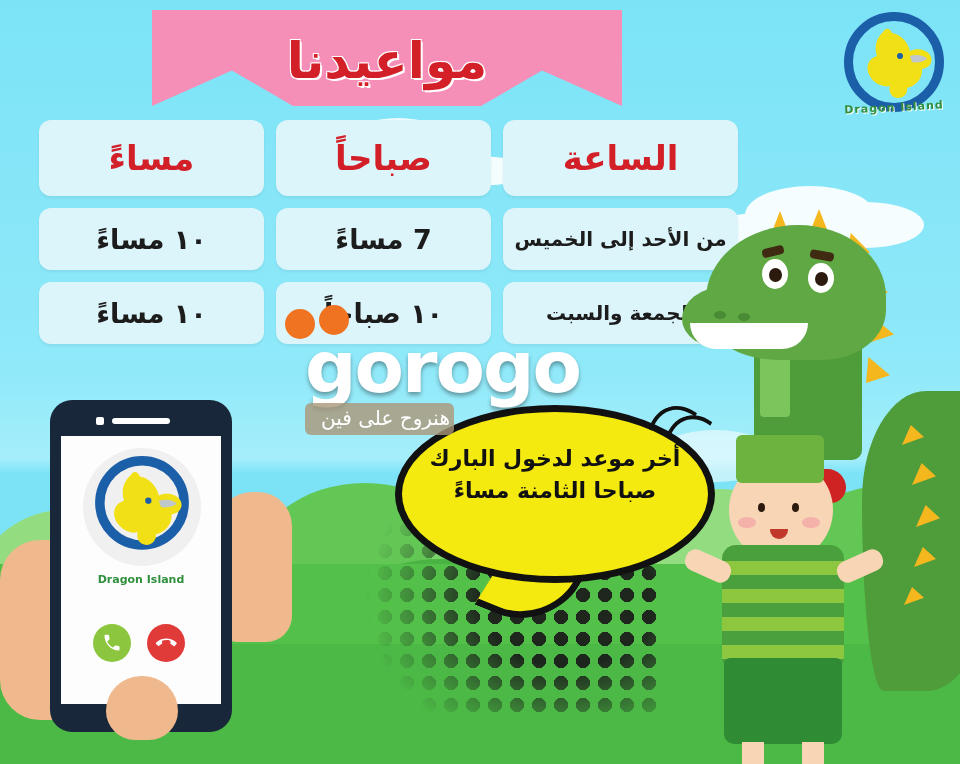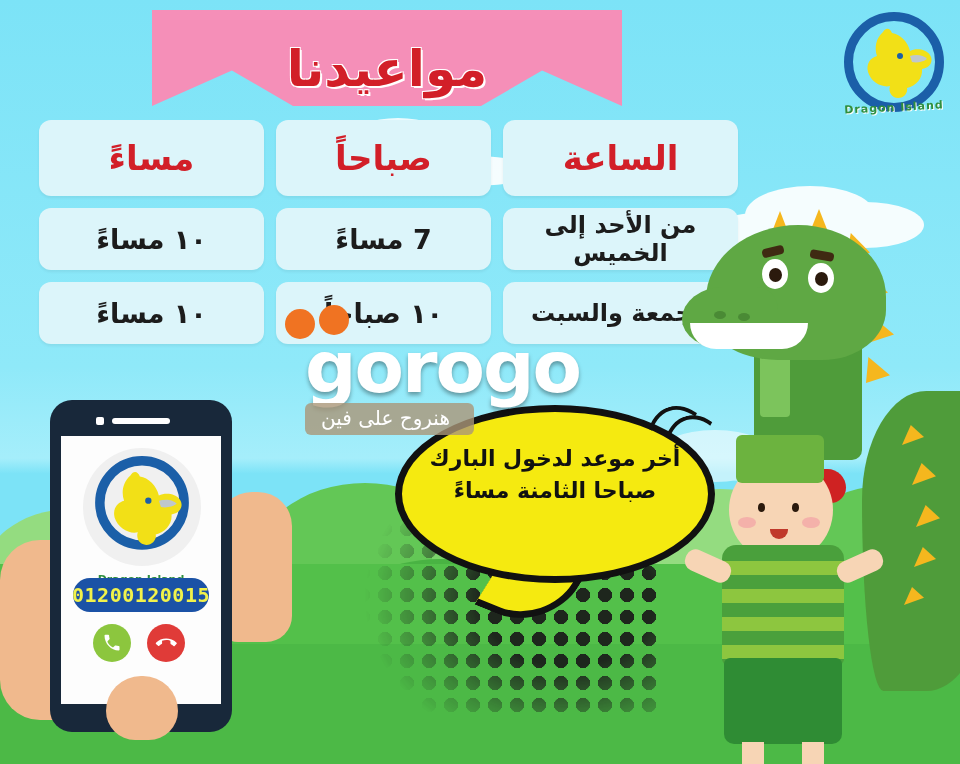--- a/index.html
+++ b/index.html
@@ -31,21 +31,21 @@
   .bush.light{background:#7ad36a;}
   .bush.pale{background:#94dc80;}
 
   
   #banner{position:absolute;left:152px;top:8px;width:470px;height:100px;}
   #banner .rb{
     position:absolute;left:0;top:2px;width:470px;height:96px;background:#f58fb8;
     clip-path:polygon(0% 0%,100% 0%,100% 100%,83% 63%,70% 100%,30% 100%,17% 63%,0% 100%);
   }
   #banner .banner-text{
-    position:absolute;left:0;top:13px;width:470px;height:96px;
+    position:absolute;left:0;top:5px;width:470px;height:96px;
     display:flex;align-items:center;justify-content:center;
     font-size:50px;font-weight:bold;color:#d21f28;letter-spacing:1px;
     text-shadow:2px 2px 0 #fff,-1px -1px 0 #fff,1px -1px 0 #fff,-1px 1px 0 #fff;
     direction:rtl;
   }
 
   
   #schedule{position:absolute;left:38px;top:120px;width:700px;direction:rtl;}
   .srow{display:flex;flex-direction:row;gap:12px;margin-bottom:12px;}
   .cell{
@@ -54,32 +54,32 @@
     box-shadow:0 2px 3px rgba(0,0,0,.06);
     text-align:center;direction:rtl;
   }
   .srow.head .cell{height:76px;}
   .srow.body .cell{height:62px;}
   .c-day{width:235px;}
   .c-am{width:215px;}
   .c-pm{width:225px;}
   .head .cell{font-size:34px;font-weight:bold;color:#d21f28;}
   .body .cell{font-size:27px;font-weight:bold;color:#1c1c1c;}
-  .body .c-day{font-size:24px;}
+  .body .c-day{font-size:20px;}
 
   
   #watermark{position:absolute;left:305px;top:333px;width:350px;height:110px;z-index:40;}
   #wm-word{
     font-size:72px;font-weight:bold;color:#ffffff;letter-spacing:-2px;
     font-family:"DejaVu Sans","Liberation Sans",sans-serif;
     text-shadow:0 3px 4px rgba(0,0,0,.35);line-height:.95;
   }
   #wm-tag{
     margin-top:2px;display:inline-block;background:rgba(170,150,120,.80);
-    color:#ffffff;font-size:20px;padding:3px 24px 5px 16px;border-radius:6px;
+    color:#ffffff;font-size:20px;padding:3px 4px 5px 16px;border-radius:6px;
     direction:rtl;
   }
   .wm-dot{position:absolute;border-radius:50%;background:#f07322;}
 
   
   #halftone{
     position:absolute;left:330px;top:430px;width:330px;height:290px;z-index:14;
     background-image:radial-gradient(#1a1a1a 45%,transparent 46%);
     background-size:22px 22px;
     -webkit-mask-image:radial-gradient(ellipse 70% 62% at 72% 58%,#000 0%,#000 38%,rgba(0,0,0,.35) 68%,transparent 88%);
@@ -300,21 +300,20 @@
         <circle cx="56" cy="52" r="40" fill="none" stroke="#1b5fa8" stroke-width="9"></circle>
         <path d="M45 26 C38 32 36 42 39 50 C32 52 28 58 30 66 C33 76 44 82 52 80
                  C50 86 54 92 60 92 C66 92 70 87 69 82 C78 80 85 72 84 63
                  C92 62 96 55 92 49 C88 43 78 42 72 45 C70 36 62 28 54 27
                  C52 22 48 21 45 26 Z" fill="#f2e017"></path>
         <path d="M72 50 C78 48 86 49 89 53 C85 56 79 57 74 56 Z" fill="#bfc7cc"></path>
         <circle cx="62" cy="50" r="3" fill="#1b5fa8"></circle>
       </svg>
       <div style="position:absolute;left:0;bottom:118px;width:160px;text-align:center;font-size:11px;font-weight:bold;color:#2f8f3e;text-shadow:1px 1px 0 #fff;">Dragon Island</div>
 
-      <div class="ph-num">01200120015</div>
 
       <div class="ph-btn ans">
         <svg width="20" height="20" viewBox="0 0 24 24" fill="#fff">
           <path d="M6.6 10.8c1.4 2.8 3.8 5.1 6.6 6.6l2.2-2.2c.3-.3.7-.4 1-.2 1.2.4 2.4.6 3.6.6.6 0 1 .4 1 1V20c0 .6-.4 1-1 1C11 21 3 13 3 3c0-.6.4-1 1-1h3.5c.6 0 1 .4 1 1 0 1.3.2 2.5.6 3.6.1.4 0 .8-.2 1l-2.3 2.2z"></path>
         </svg>
       </div>
       <div class="ph-btn dec">
         <svg width="20" height="20" viewBox="0 0 24 24" fill="#fff" style="transform:rotate(133deg)">
           <path d="M6.6 10.8c1.4 2.8 3.8 5.1 6.6 6.6l2.2-2.2c.3-.3.7-.4 1-.2 1.2.4 2.4.6 3.6.6.6 0 1 .4 1 1V20c0 .6-.4 1-1 1C11 21 3 13 3 3c0-.6.4-1 1-1h3.5c.6 0 1 .4 1 1 0 1.3.2 2.5.6 3.6.1.4 0 .8-.2 1l-2.3 2.2z"></path>
         </svg>

